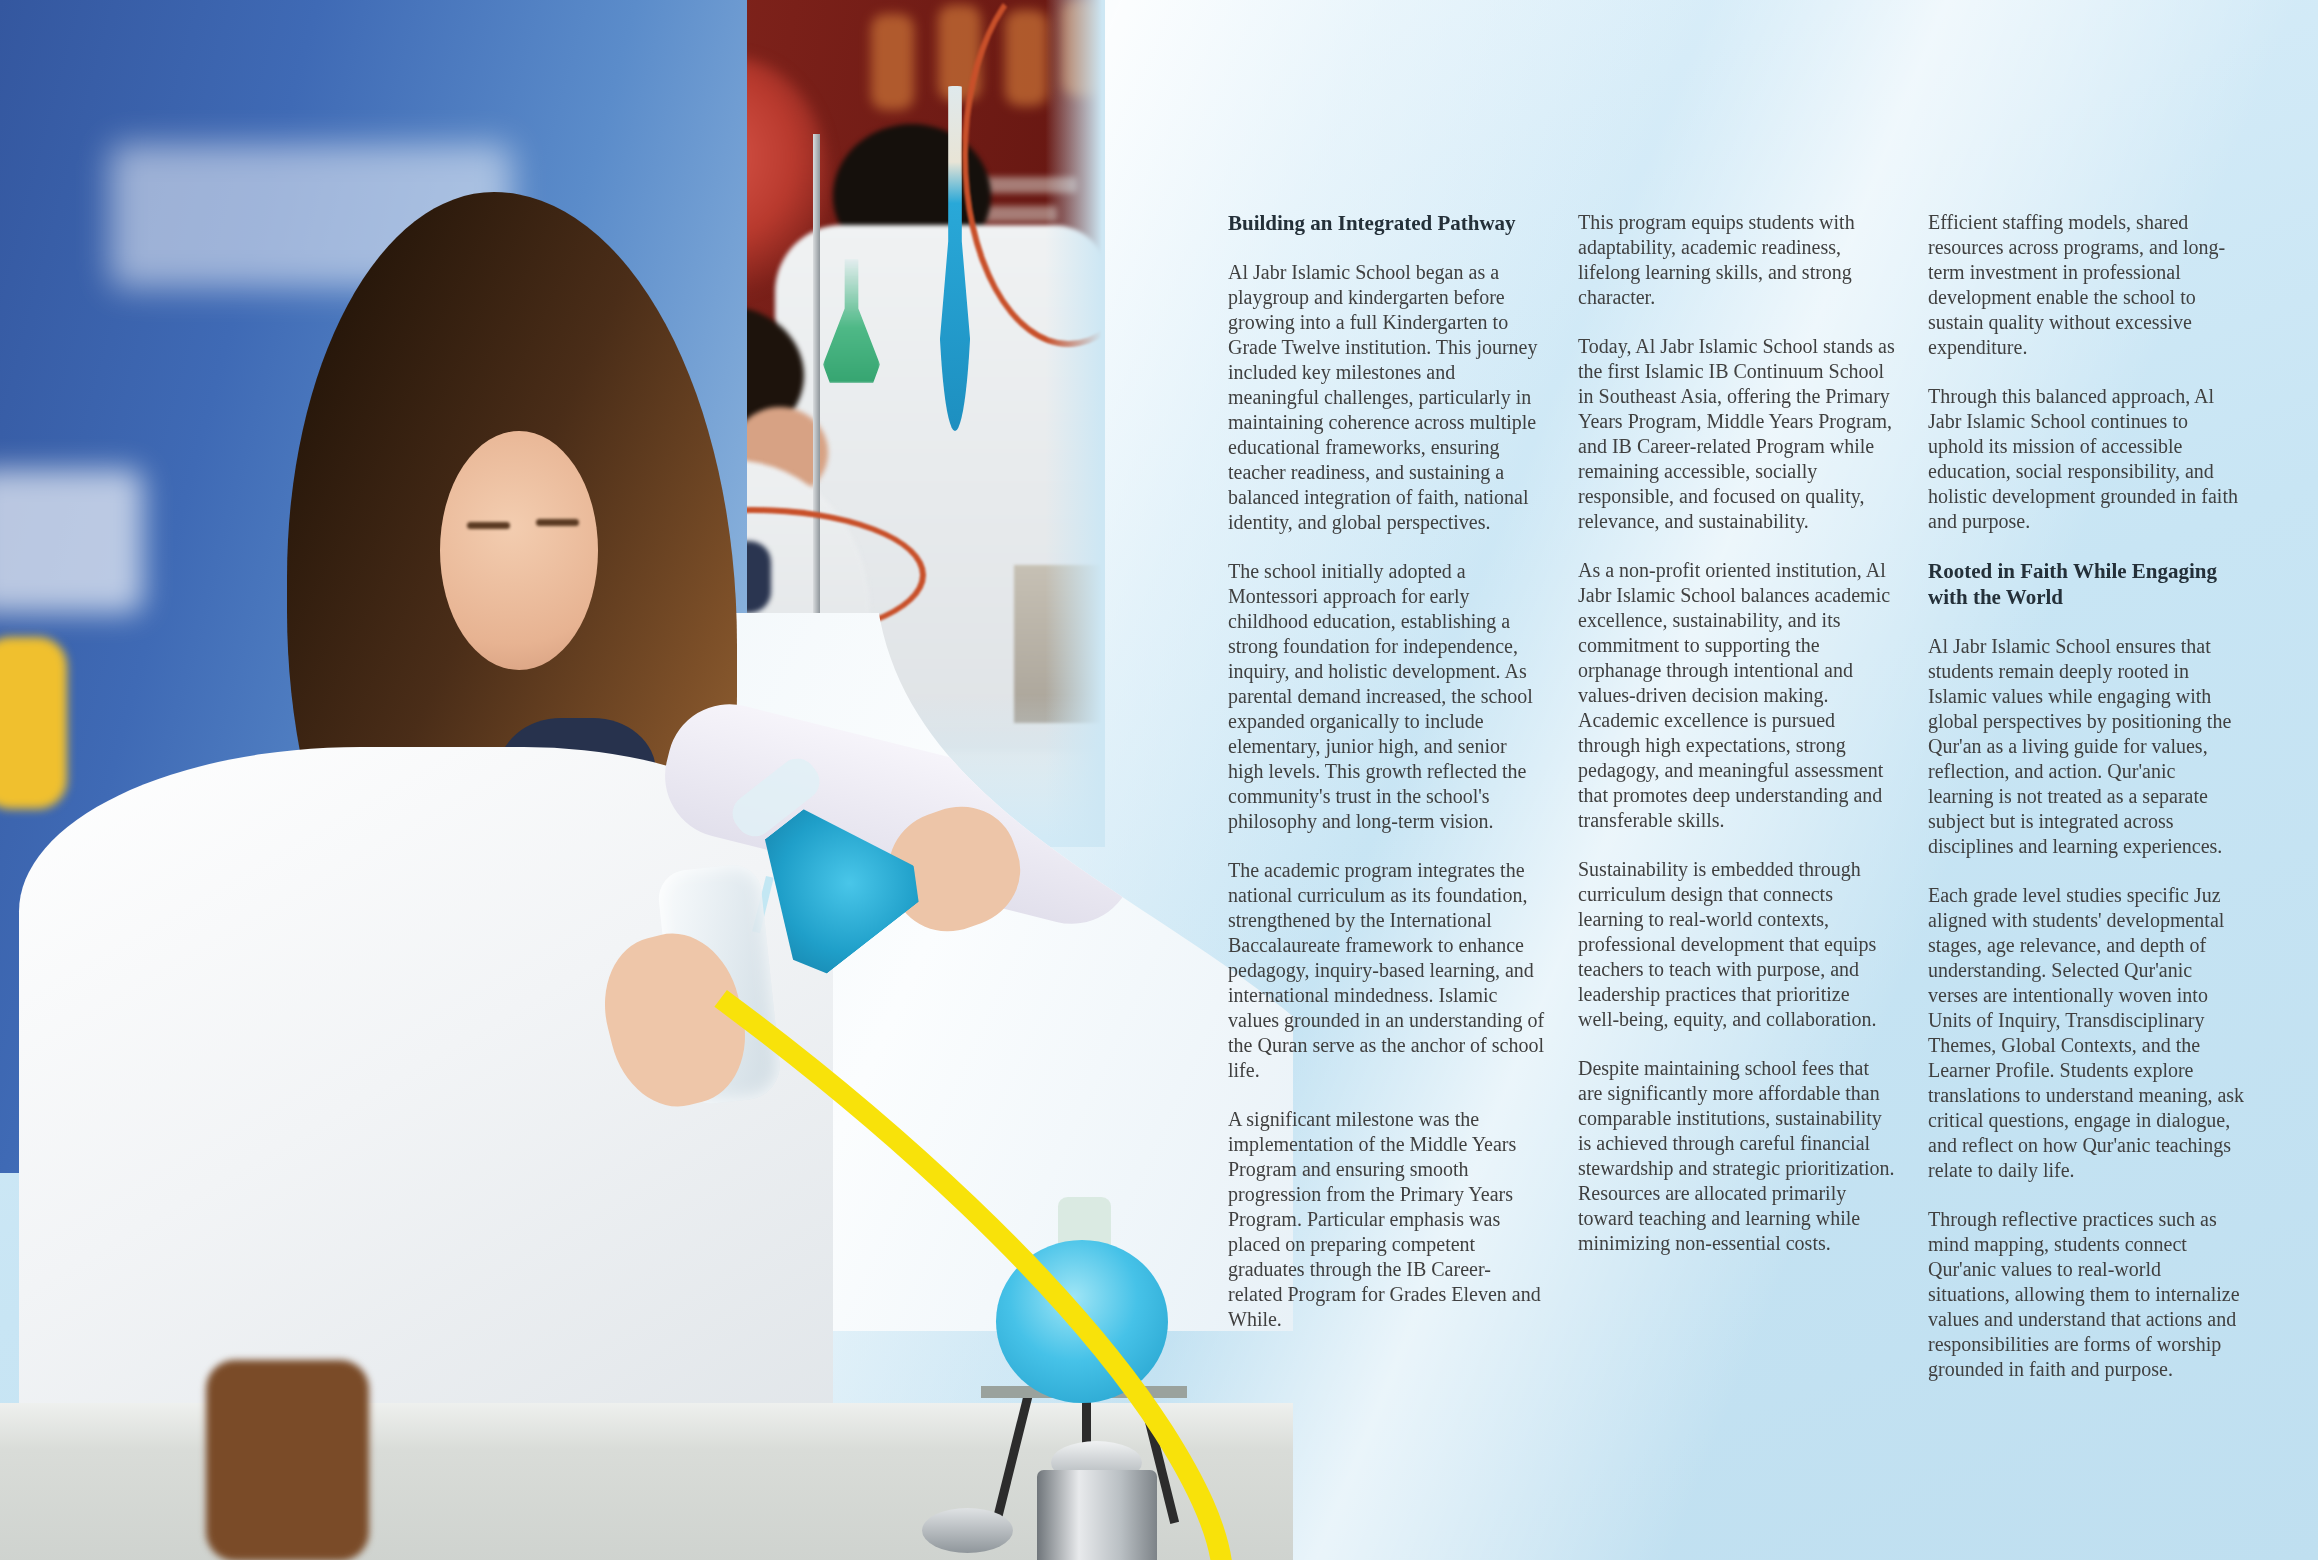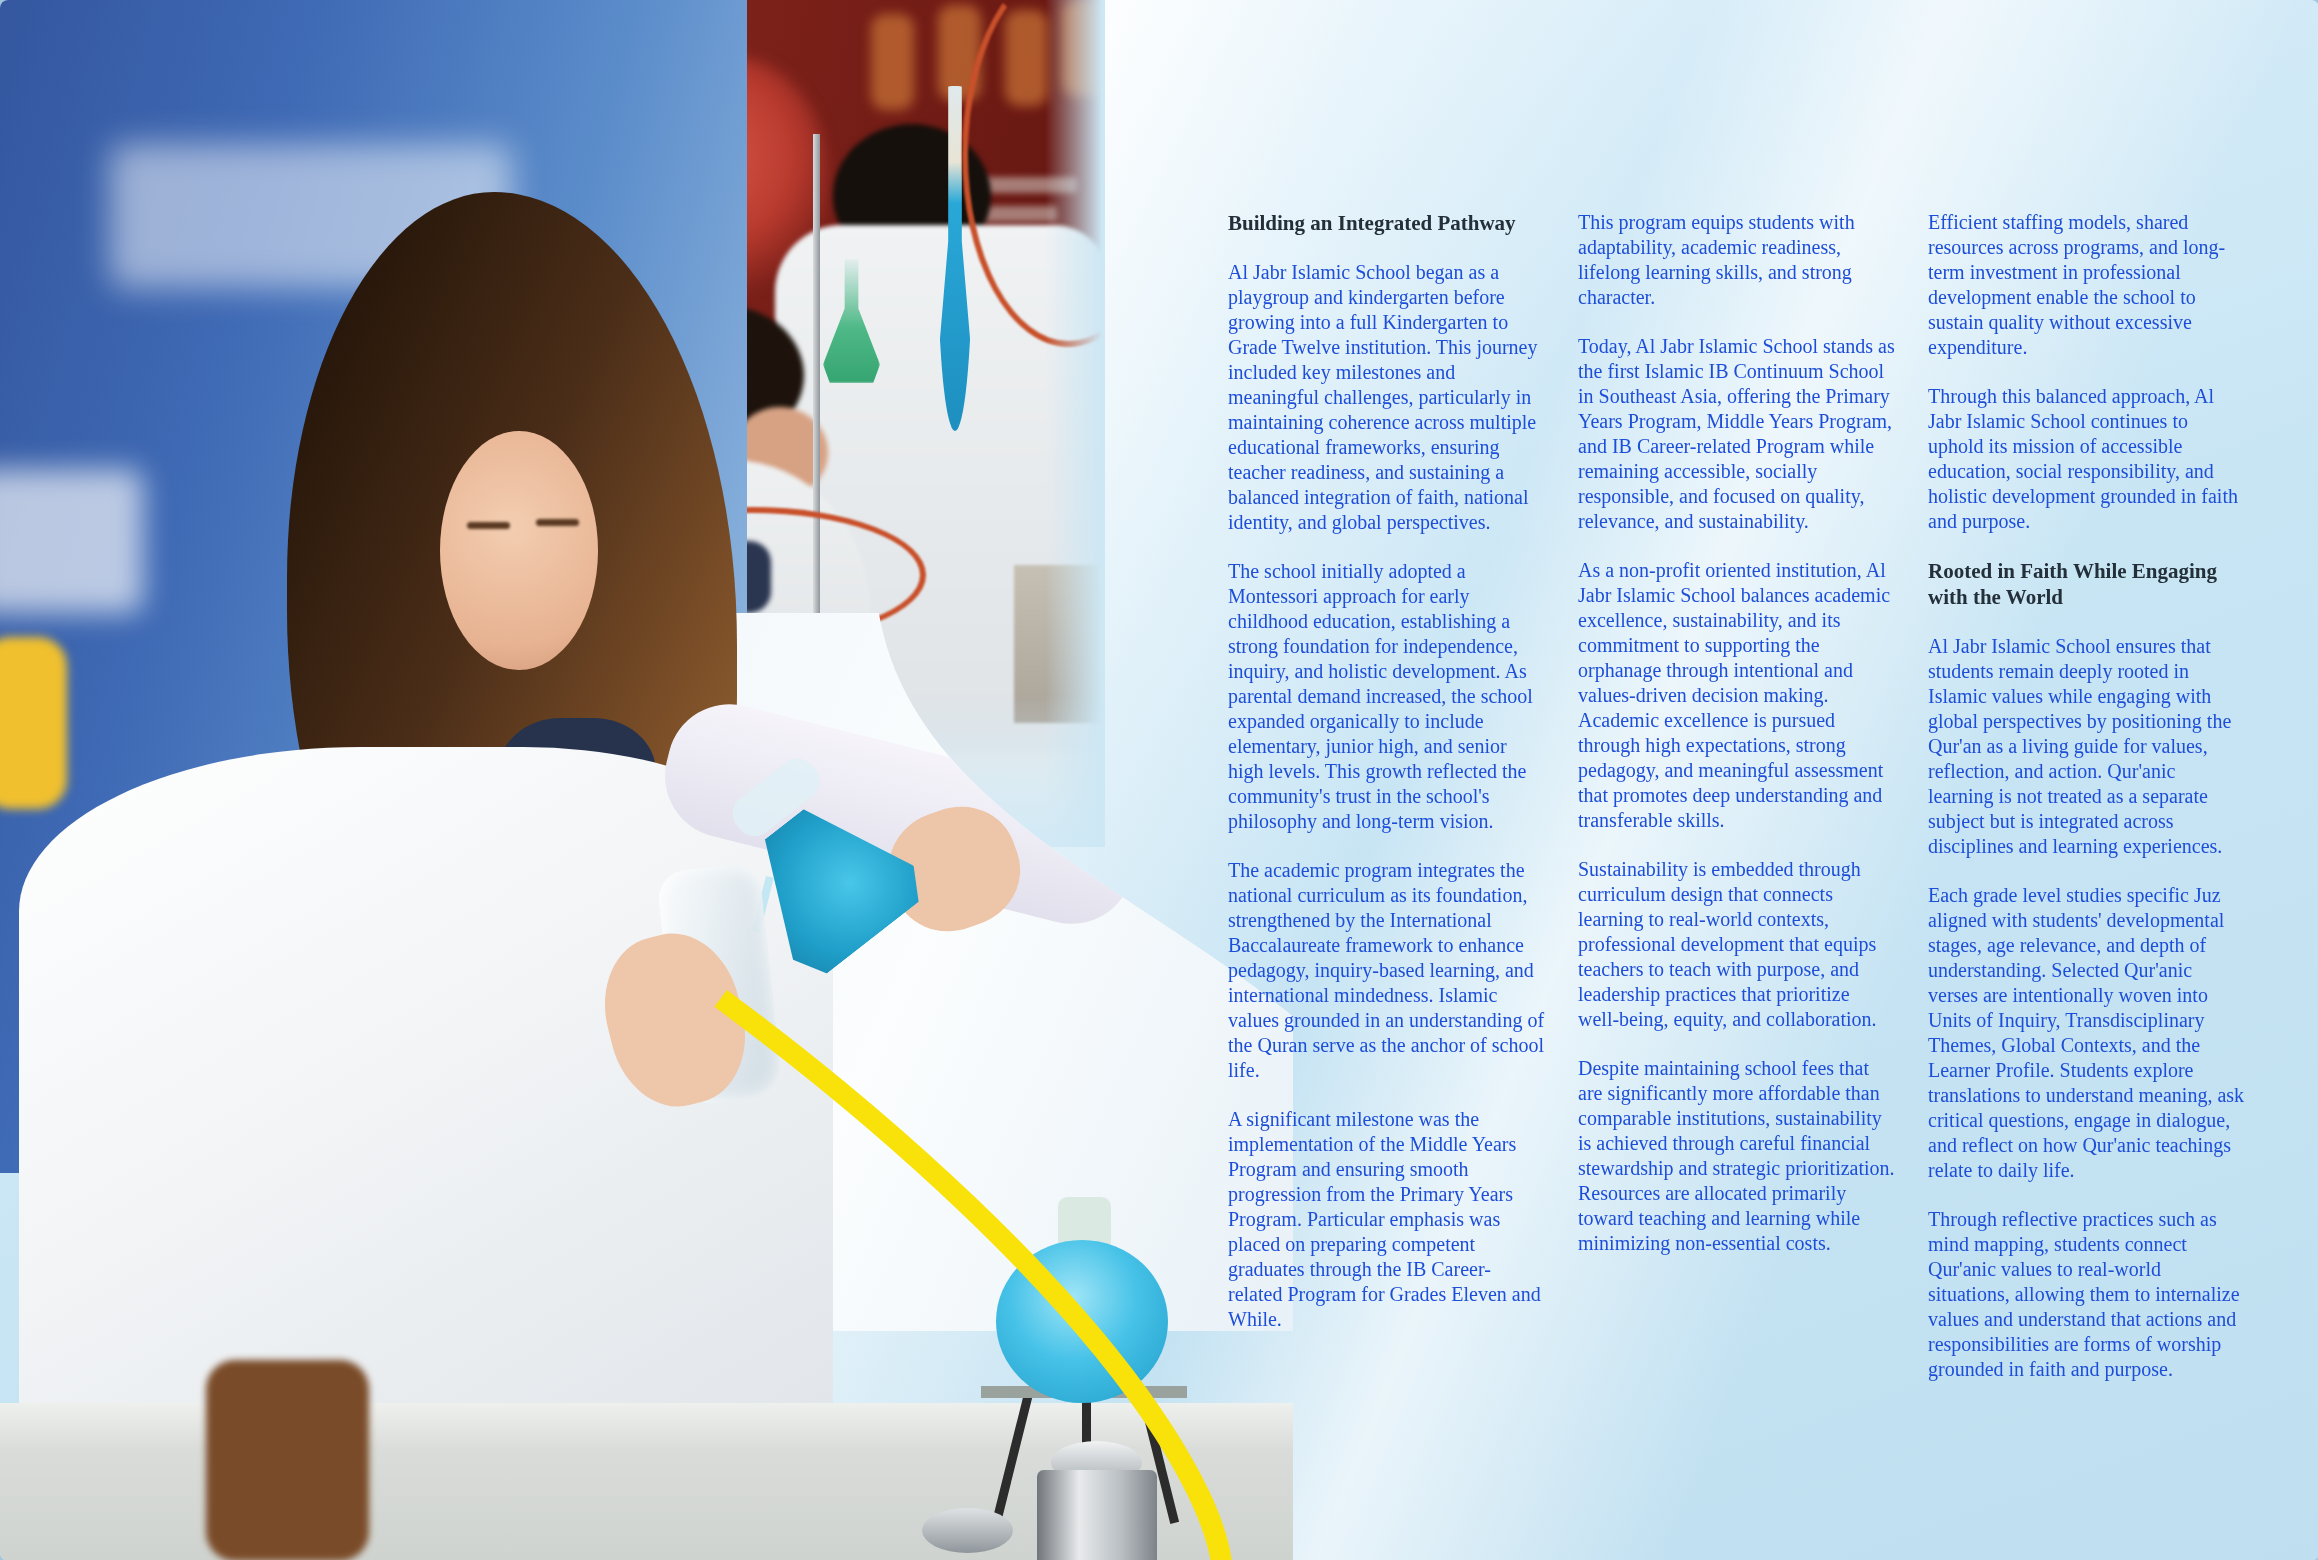--- a/index.html
+++ b/index.html
@@ -1,17 +1,17 @@
 <!DOCTYPE html>
 <html style="font-size:7.7px"><head>
 <meta charset="utf-8">
 <style>
   html,body{margin:0;padding:0;background:#9fc6dd;}
   #page{position:relative;width:2319px;height:1561px;overflow:hidden;
-        font-family:"Liberation Serif",serif;border-radius:8px;}
+        font-family:"Liberation Serif",serif;}
   .abs{position:absolute;}
 
   
   #bg{inset:0;
     background:
       linear-gradient(112deg, rgba(255,255,255,0) 29%, rgba(255,255,255,.9) 38%, rgba(244,250,253,.55) 47%, rgba(255,255,255,0) 58%),
       linear-gradient(112deg, rgba(255,255,255,0) 58%, rgba(255,255,255,.65) 66%, rgba(255,255,255,0) 78%),
       linear-gradient(160deg,#eaf6fc 0%,#d6ecf8 28%,#c8e5f4 55%,#bfdff0 100%);}
 
   
@@ -96,21 +96,21 @@
   .pm-burner{left:1037px;top:1470px;width:120px;height:96px;border-radius:6.7px;
      background:linear-gradient(90deg,#6f757a 0%,#e8eaec 35%,#b9bfc3 70%,#7d8388 100%);}
   .pm-burnertop{left:1051px;top:1441px;width:91px;height:43px;border-radius:50%;
      background:linear-gradient(180deg,#f0f2f3,#a9afb3);}
   .pm-lid{left:922px;top:1508px;width:91px;height:45px;border-radius:50%;
      background:linear-gradient(180deg,#dfe2e4,#8f969b);}
 
   
   #textArea{left:1228px;top:210px;display:flex;gap:33px;}
   .col{width:317px;}
-  .para{font-size:20px;line-height:25px;color:#1d4ed8;margin:0 0 24px;}
+  .para{font-size:20px;line-height:25px;color:#404040;margin:0 0 24px;}
   .heading{font-size:21px;line-height:26px;font-weight:bold;color:#243039;margin:0 0 24px;}
 </style>
 </head>
 <body>
 
 <div id="page">
 
   <div id="bg" class="abs"></div>
 
   <div id="photoBack" class="abs">

